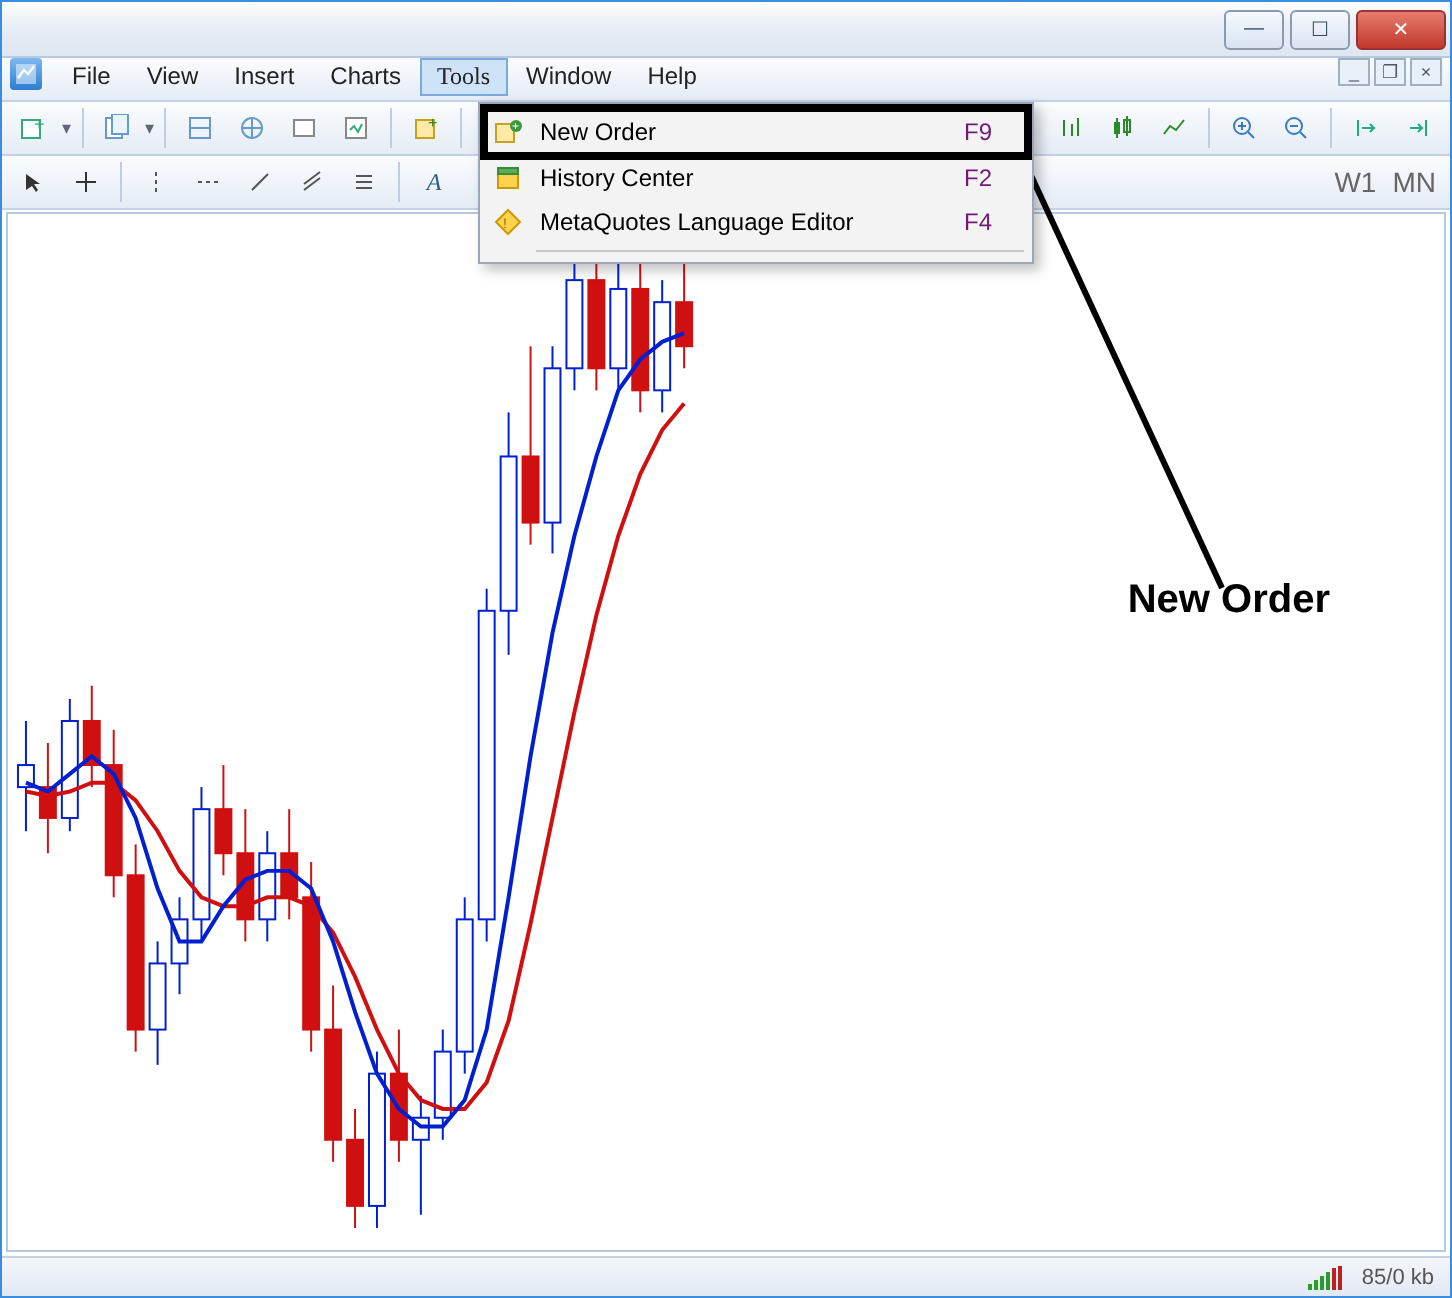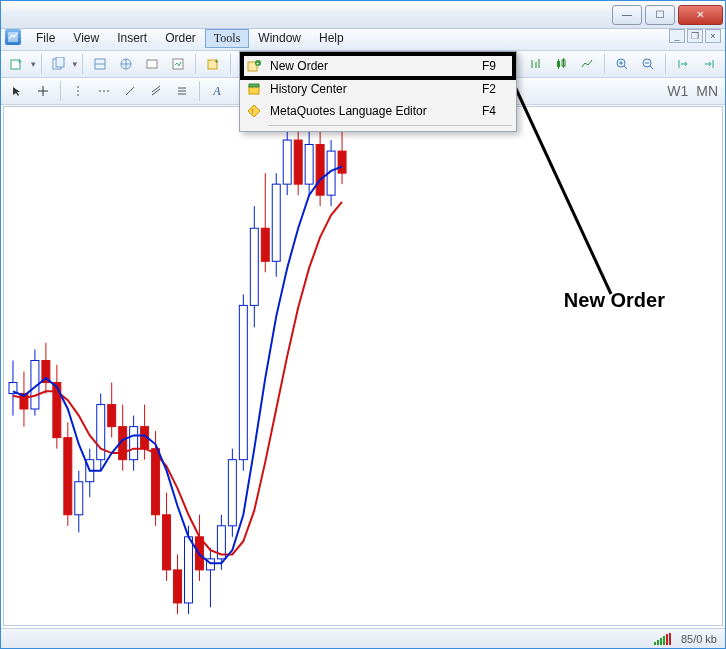--- a/index.html
+++ b/index.html
@@ -68,21 +68,21 @@
   background:#f3f3f3; border:1px solid #9ba7b7;
   box-shadow:3px 3px 6px rgba(0,0,0,.25);
   z-index:50; padding:2px;
 }
 .dd-item{
   display:flex;align-items:center;height:22px;padding:0 18px 0 4px;
   font-size:12px;cursor:default;position:relative;
 }
 .dd-item.highlight{border:4px solid #000;margin:-2px;padding:0 16px 0 2px;height:28px;}
 .dd-icon{width:16px;height:16px;margin-right:8px;display:flex;align-items:center;justify-content:center;}
-.dd-short{margin-left:auto;color:#000000;}
+.dd-short{margin-left:auto;color:#701a75;}
 .dd-sep{height:1px;background:#c8c8c8;margin:3px 2px 3px 26px;}
 .annotation{
   position:absolute;right:60px;top:288px;font-size:20px;font-weight:bold;
   color:#000;z-index:40;
 }
 .ann-line{position:absolute;z-index:39;}
 </style>
 </head>
 <body>
 
@@ -100,21 +100,21 @@
     <div class="menu-icon">
       <svg viewBox="0 0 12 12">
           <rect x="1" y="1" width="10" height="10" fill="#fff" opacity=".5"></rect>
           <path d="M2 8 L5 4 L7 6 L10 2" stroke="#fff" stroke-width="1.2" fill="none"></path>
         </svg>
     </div>
     <div id="menu-items" style="display: flex;">
         <div class="menu-item">File</div>
         <div class="menu-item">View</div>
         <div class="menu-item">Insert</div>
-        <div class="menu-item">Order</div>
+        <div class="menu-item">Charts</div>
         <div class="menu-item open">Tools</div>
         <div class="menu-item">Window</div>
         <div class="menu-item">Help</div>
       </div>
     <div class="mdi-btns">
       <div class="mdi-btn">_</div>
       <div class="mdi-btn">❐</div>
       <div class="mdi-btn">×</div>
     </div>
   </div>

